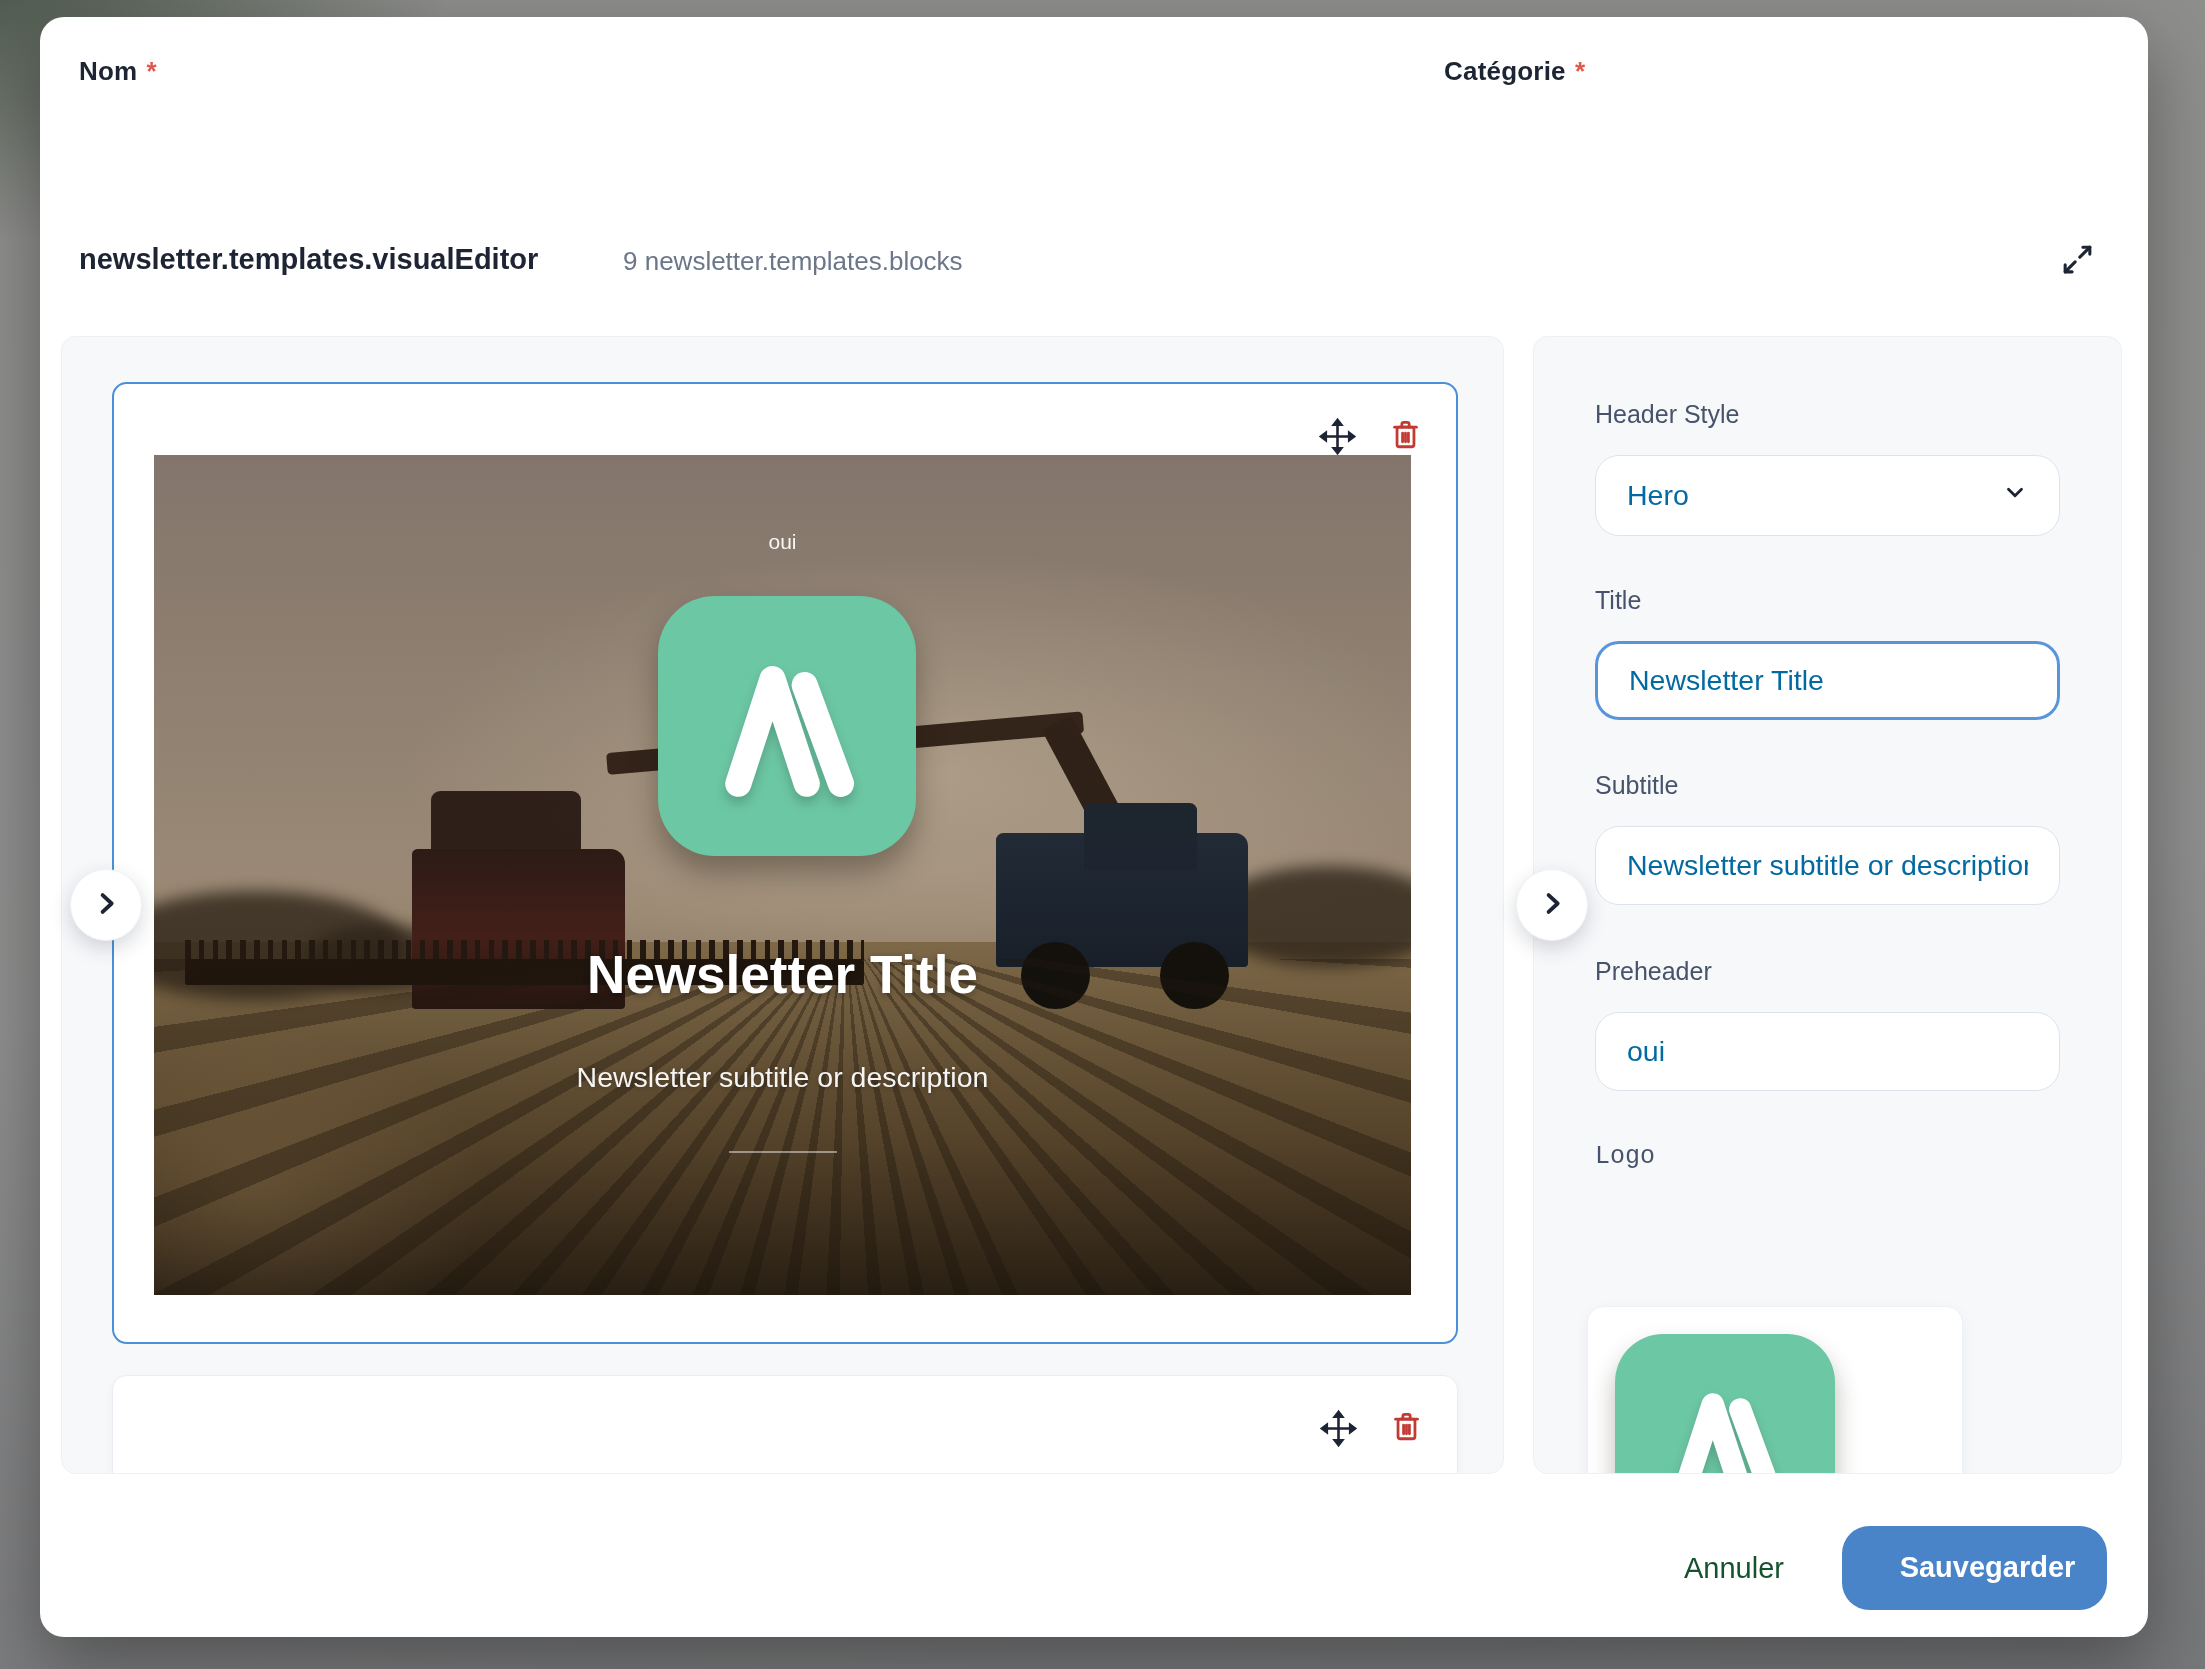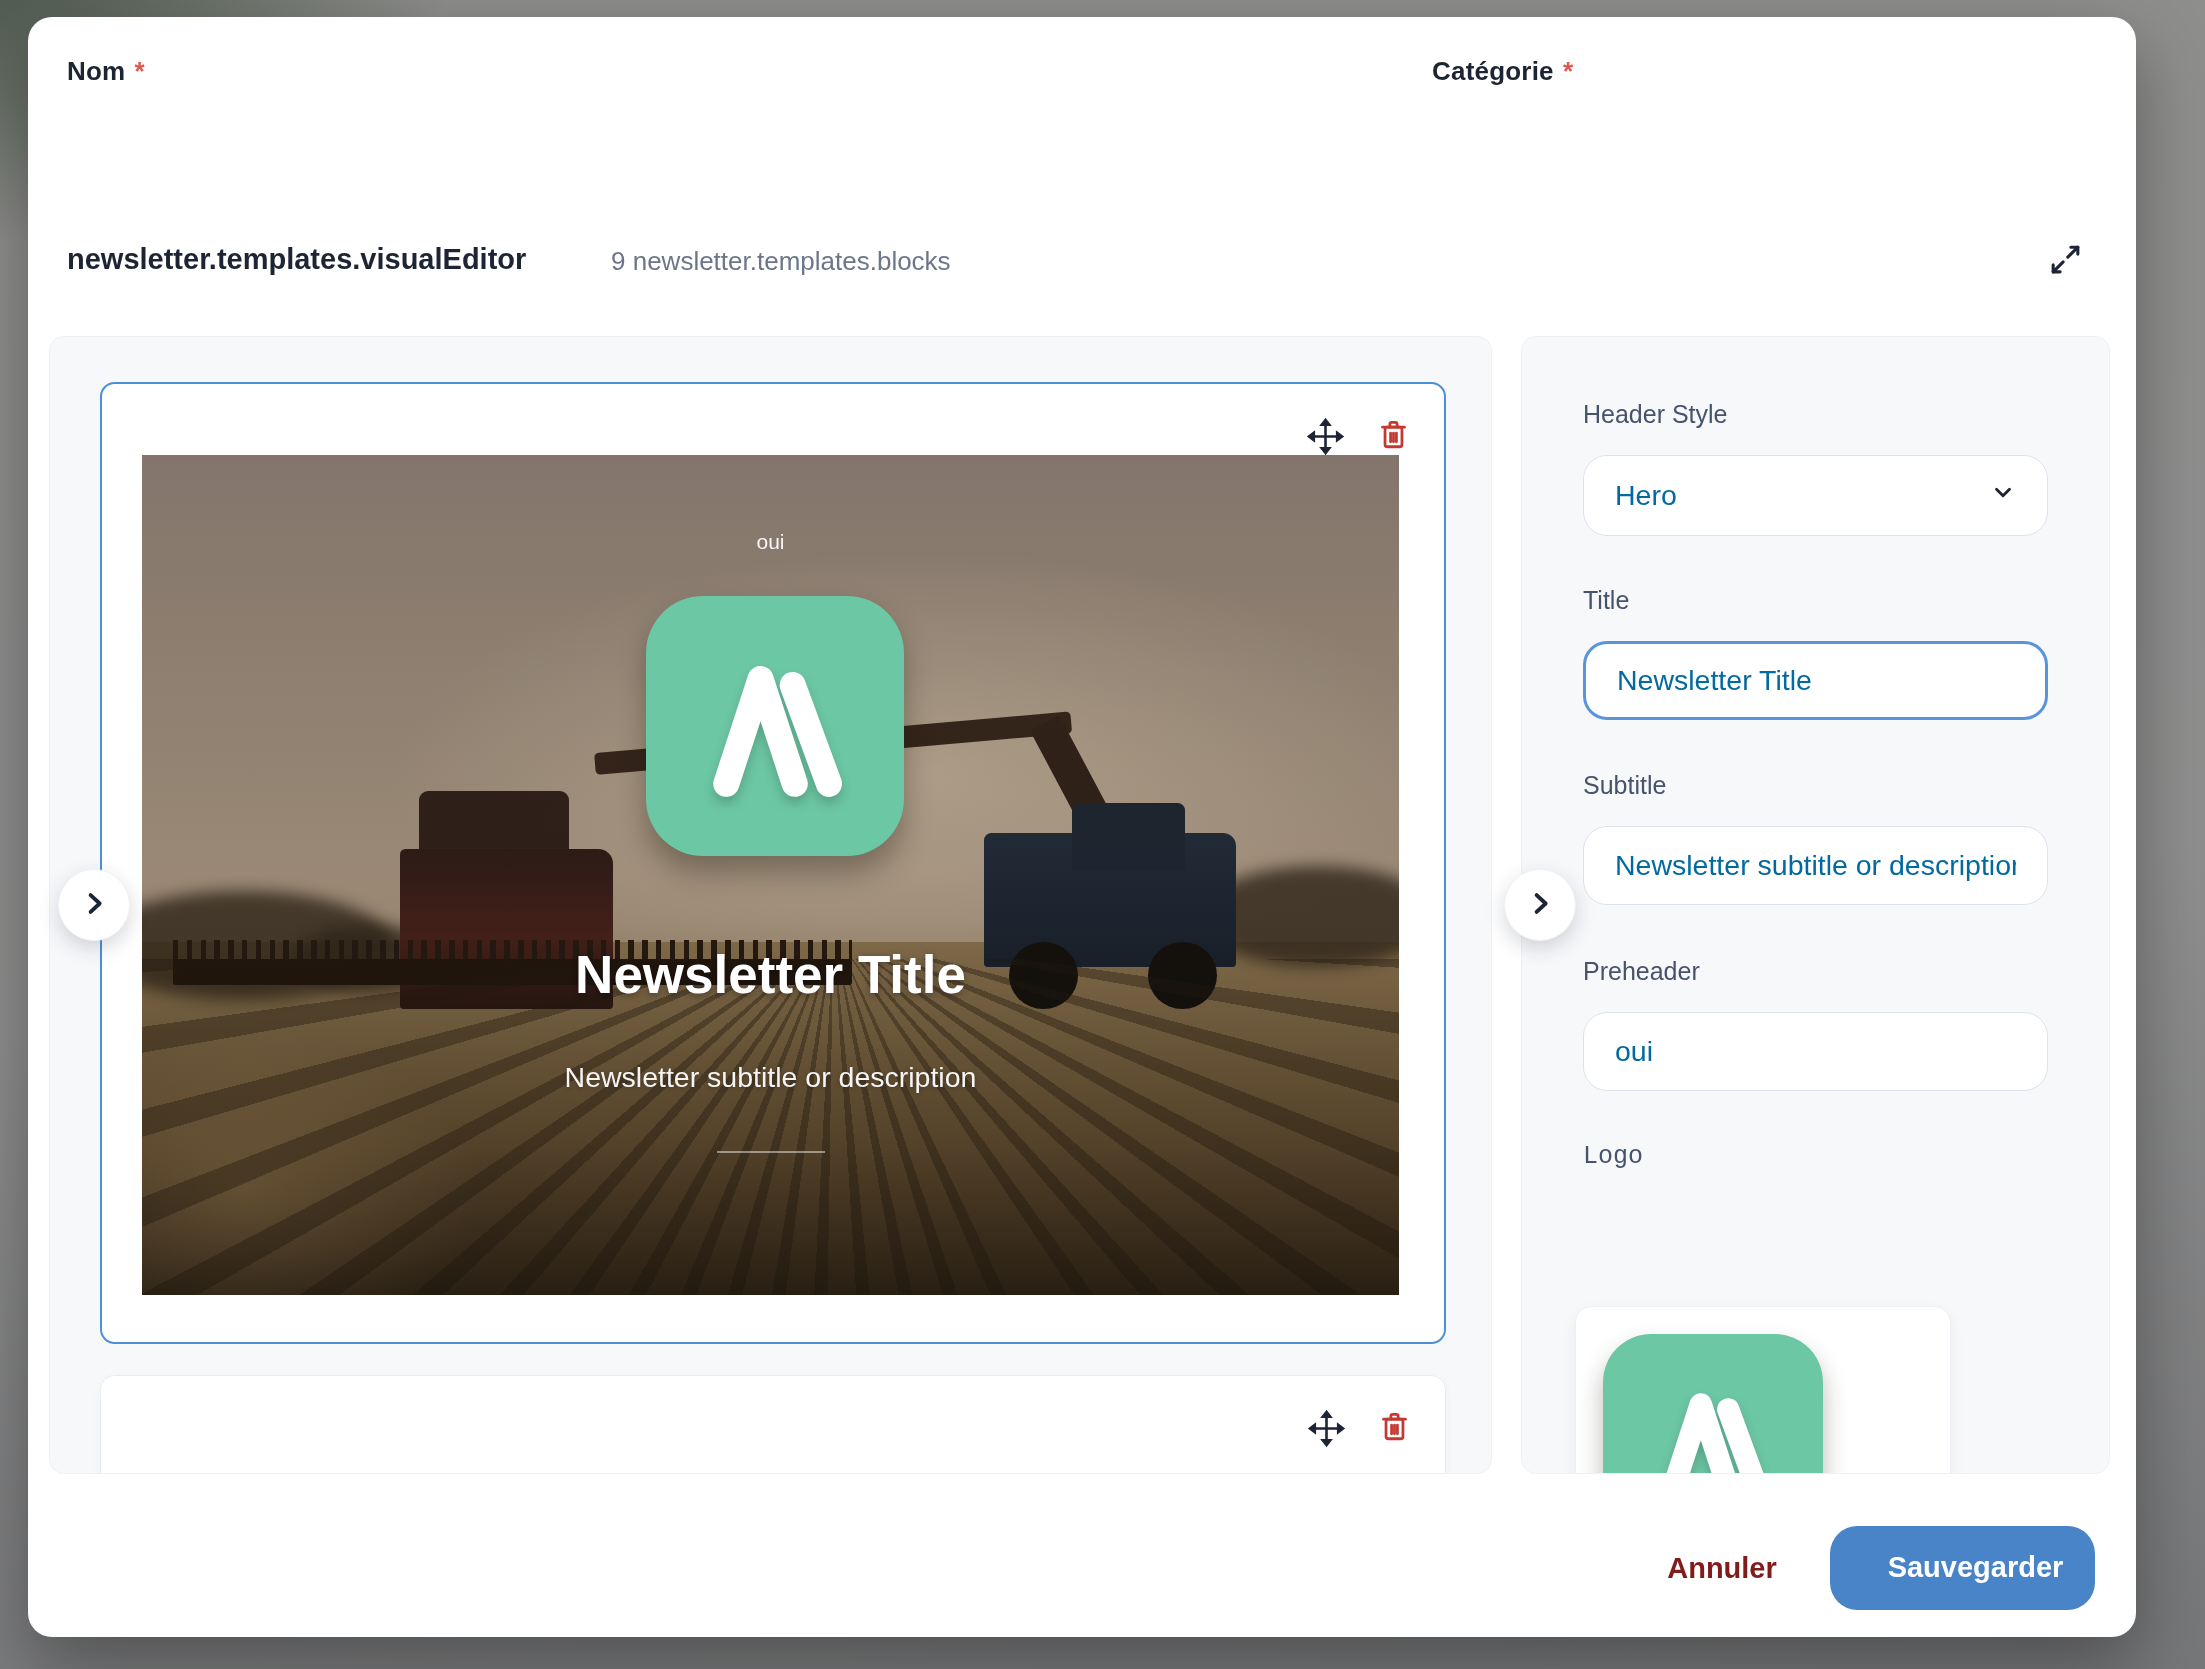--- a/index.html
+++ b/index.html
@@ -9,21 +9,21 @@
   .stage { position: relative; width: 2206px; height: 1669px; overflow: hidden; }
 
   .backdrop {
     position: absolute; inset: 0;
     background:
       radial-gradient(826px 459px at -2% -2%, rgba(58,74,58,.85), rgba(58,74,58,0) 60%),
       linear-gradient(175deg, #8e8e8c 0%, #8f8f8f 55%, #767779 100%);
   }
 
   .modal {
-    position: absolute; left: 28px; top: 16.5px; width: 2108px; height: 1620px;
+    position: absolute; left: 40px; top: 16.5px; width: 2108px; height: 1620px;
     background: #ffffff; border-radius: 24px;
     box-shadow: 0 27.5px 73px rgba(0,0,0,.35);
   }
 
   
   .field-label { position: absolute; font-size: 26px; font-weight: 700; color: #1d2433; letter-spacing: 0.2px; }
   .field-label .req { color: #e2574d; margin-left: 9.2px; font-weight: 700; }
   .nom-label { left: 39px; top: 39px; }
   .cat-label { left: 1404px; top: 39px; }
 
@@ -127,21 +127,21 @@
   .lbl-logo  { top: 805px; font-family: Liberation Mono, monospace; } .ctl-logo  { top: 860px; height: 79px; }
 
   .logo-preview-card { position: absolute; left: 53px; top: 969px; width: 376px; height: 478px;
     background: #fff; border: 0.9px solid #edf0f5; border-radius: 16.5px; box-shadow: 0 5.5px 14.7px rgba(30,40,60,.05); }
   .logo-tile { position: absolute; left: 27px; top: 27.5px; width: 220px; height: 220px;
     background: #6cc7a4; border-radius: 48px; box-shadow: 0 14.7px 24px rgba(35,26,16,.3);
     display: flex; align-items: center; justify-content: center; }
 
   
   .cancel-btn { position: absolute; left: 1602px; top: 1526px; width: 184px; height: 51px;
-    background: none; border: none; font-size: 29px; font-weight: 700; color: #7f1d1d;
+    background: none; border: none; font-size: 29px; font-weight: 400; color: #14532d;
     font-family: "Liberation Sans", sans-serif; cursor: pointer; }
   .save-btn { position: absolute; left: 1802px; top: 1509px; width: 265px; height: 84px;
     background: #4a84c8; border: none; border-radius: 27.5px; font-size: 29px; font-weight: 700;
     color: #ffffff; font-family: "Liberation Sans", sans-serif; cursor: pointer; padding-left: 26px; }
 </style>
 </head>
 <body>
 
 <div class="stage">
   <div class="backdrop"></div>

